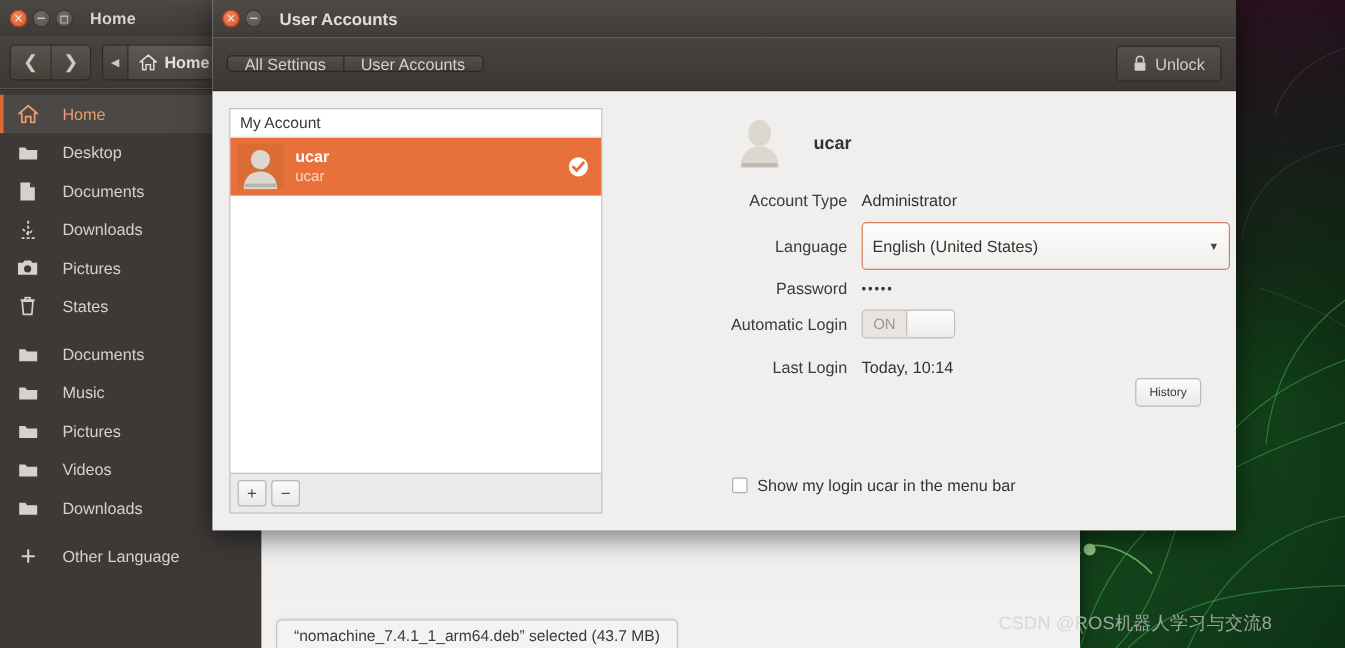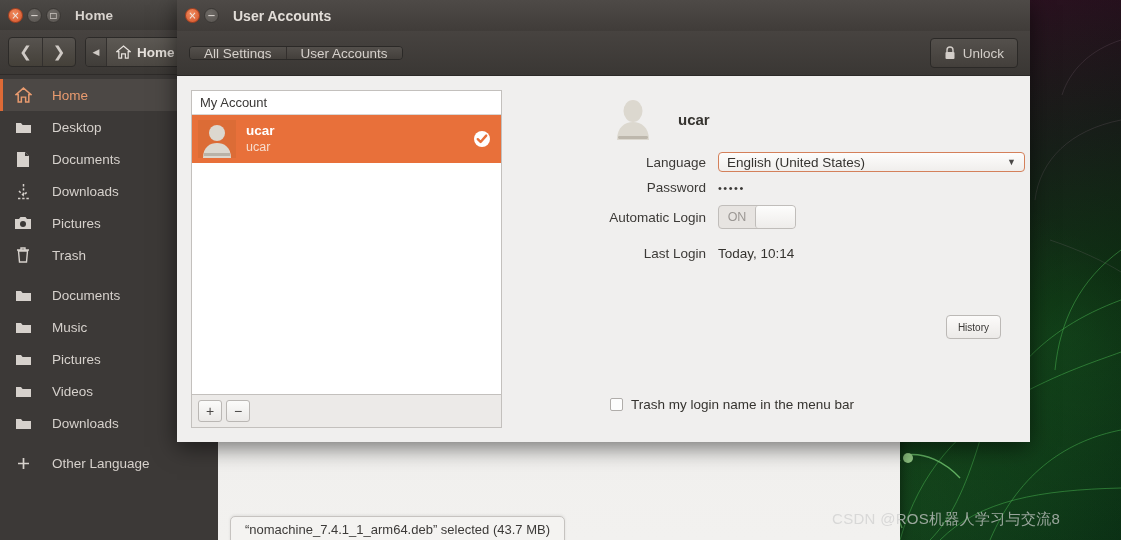--- a/index.html
+++ b/index.html
@@ -104,21 +104,21 @@
 
   
   #detail { flex:1; padding:6px 0 0 24px; position:relative; }
   #detail-head { display:flex; align-items:center; gap:22px; padding-left:84px; }
   #big-avatar { width:46px; height:46px; position:relative; }
   #big-name { font-size:15px; font-weight:bold; color:#35332f; }
   .frow { display:flex; align-items:center; margin-top:10px; }
   .flabel { width:192px; text-align:right; padding-right:12px; font-size:13.5px; color:#3c3a37; }
   .flabel.section { font-weight:bold; }
   .fval { font-size:13.5px; color:#35332f; }
-  #lang-select { width:307px; height:20px; border:1px solid #d4805a; border-radius:4px;
+  #lang-select { width:307px; height:40px; border:1px solid #d4805a; border-radius:4px;
      background:linear-gradient(180deg,#fdfdfc,#f0eeec); display:flex; align-items:center;
      padding:0 8px; font-size:13.5px; color:#35332f; }
   #lang-arrow { margin-left:auto; font-size:9px; color:#4a4846; }
   #pw-dots { letter-spacing:1.5px; font-size:11px; color:#3a3836; }
   #auto-toggle { display:flex; width:78px; height:24px; border:1px solid #c0bdba;
      border-radius:4px; overflow:hidden; background:#e7e4e1; }
   #auto-on { flex:1; display:flex; align-items:center; justify-content:center;
      font-size:12.5px; color:#9b9794; }
   #auto-knob { width:40px; border-left:1px solid #c0bdba; border-radius:3px;
      background:linear-gradient(180deg,#fdfdfc,#eeecea); }
@@ -239,21 +239,21 @@
         </span>
         <span>Pictures</span>
       </div>
 
       <div class="side-item">
         <span class="sicon">
           <svg width="14" height="17" viewBox="0 0 14 17">
               <path d="M1 3 h12 M5 1 h4 v2 H5 Z M2.5 4 h9 l-1 11 h-7 Z" fill="none" stroke="#d6d1cc" stroke-width="1.4"></path>
             </svg>
         </span>
-        <span>Trash</span>
+        <span>States</span>
       </div>
 
       <div class="side-gap"></div>
 
       <div class="side-item">
         <span class="sicon">
           <svg width="17" height="15" viewBox="0 0 17 15">
               <path d="M1 3 h5 l1.6 2 H16 v8 H1 Z" fill="#d6d1cc"></path>
             </svg>
         </span>
@@ -377,20 +377,24 @@
         <div id="big-avatar">
           <svg width="46" height="46" viewBox="0 0 46 46">
             <ellipse cx="23" cy="15" rx="9.5" ry="11" fill="#dcd8cf"></ellipse>
             <path d="M7 44 C7 31 15 26 23 26 C31 26 39 31 39 44 Z" fill="#dcd8cf"></path>
             <rect x="8" y="40" width="30" height="3" rx="1.4" fill="#bdb7ac"></rect>
           </svg>
         </div>
         <div id="big-name">ucar</div>
       </div>
 
+      <div class="frow" style="margin-top:18px;">
+        <div class="flabel">Account Type</div>
+        <div class="fval">Administrator</div>
+      </div>
 
       <div class="frow">
         <div class="flabel">Language</div>
         <div id="lang-select">
           <span>English (United States)</span>
           <span id="lang-arrow">▼</span>
         </div>
       </div>
 
 
@@ -409,20 +413,20 @@
 
       <div class="frow" style="margin-top:17px;">
         <div class="flabel">Last Login</div>
         <div class="fval">Today, 10:14</div>
       </div>
 
       <div id="history-btn">History</div>
 
       <div id="showlogin">
         <span class="cb"></span>
-        <span class="lbl">Trash my login name in the menu bar</span>
+        <span class="lbl">Show my login ucar in the menu bar</span>
       </div>
 
     </div>
   </div>
 </div>
 
 <div id="watermark">CSDN @ROS机器人学习与交流8</div>
 
 </body></html>

